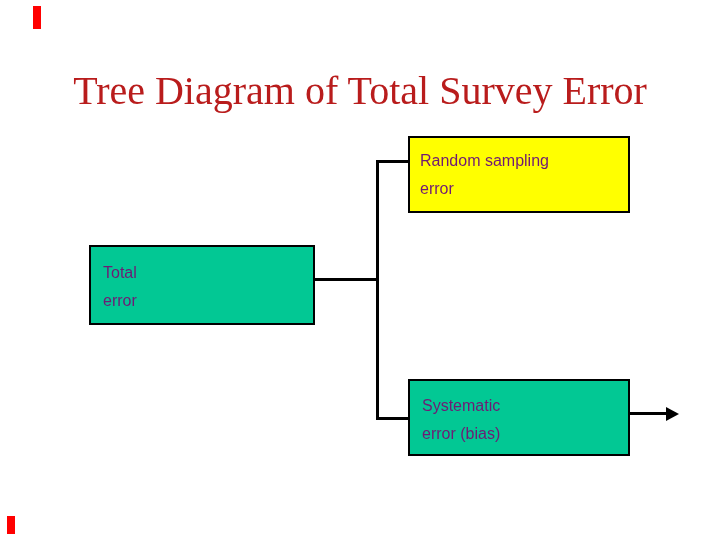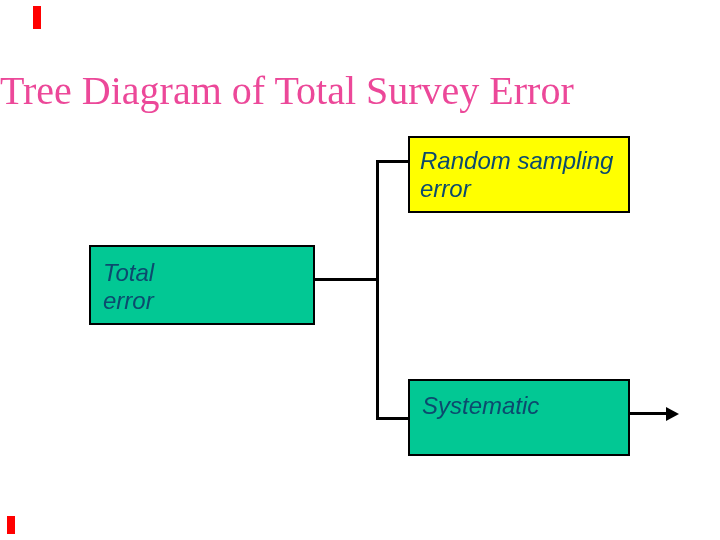--- a/index.html
+++ b/index.html
@@ -16,35 +16,35 @@
     height: 540px;
     background: #ffffff;
     font-family: "Liberation Sans", sans-serif;
   }
   .slide-title {
     position: absolute;
     left: 0;
     top: 68px;
     width: 720px;
     margin: 0;
+    text-align: center;
     font-family: "Liberation Serif", "DejaVu Serif", serif;
     font-weight: 400;
     font-size: 40px;
     line-height: 46px;
-    color: #ec4899;
+    color: #b91c1c;
     white-space: nowrap;
   }
   .node {
     position: absolute;
     box-sizing: border-box;
     border: 2px solid #000000;
-    color: #0c4a6e;
-    font-size: 24px;
+    color: #701a75;
+    font-size: 16px;
     line-height: 28px;
-    font-style: italic;
   }
   .node .line { white-space: nowrap; }
   .node-random {
     left: 408px; top: 136px; width: 222px; height: 77px;
     padding: 9px 6px 0 10px;
   }
   .node-total {
     left: 89px; top: 245px; width: 226px; height: 80px;
     padding: 12px 6px 10px 12px;
   }
@@ -99,15 +99,16 @@
     <div class="line">error</div>
   </div>
 
   <div class="node node-total" style="background-color: rgb(2, 200, 148);">
     <div class="line">Total</div>
     <div class="line">error</div>
   </div>
 
   <div class="node node-systematic" style="background-color: rgb(2, 200, 148);">
     <div class="line">Systematic</div>
+    <div class="line">error (bias)</div>
   </div>
 
 </div>
 
 </body></html>

